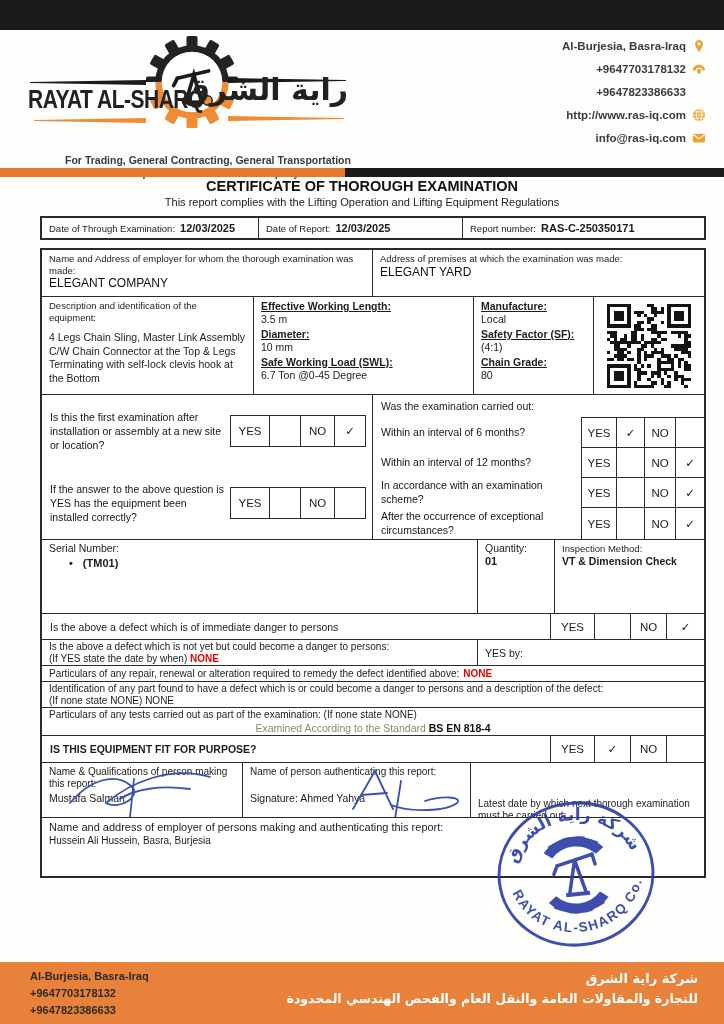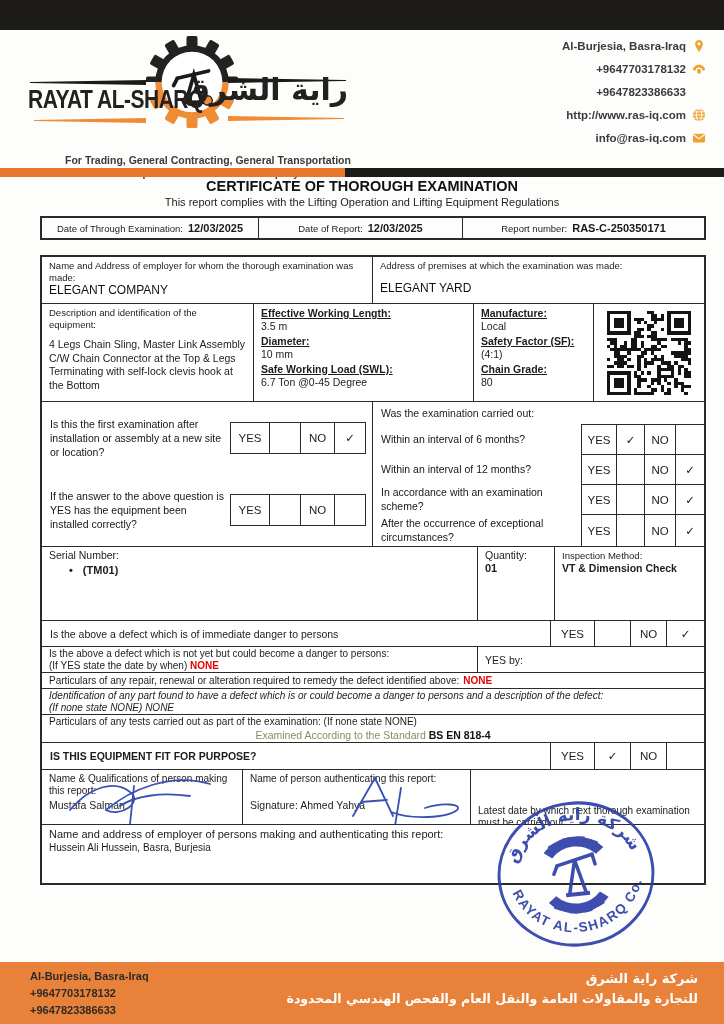--- a/index.html
+++ b/index.html
@@ -28,27 +28,27 @@
   .cicon.empty{visibility:hidden;}
   .divider{position:absolute;left:0;top:168px;width:724px;height:9px;background:#1d1b1a;}
   .divider .orange{position:absolute;left:0;top:0;width:345px;height:9px;background:#e8772e;}
   
   .doc-title{position:absolute;left:0;top:178px;width:724px;text-align:center;font-size:14.5px;font-weight:bold;color:#111;}
   .doc-subtitle{position:absolute;left:0;top:196px;width:724px;text-align:center;font-size:11px;color:#222;}
   
   .date-table{position:absolute;left:40px;top:216px;width:666px;height:24px;display:flex;
               border:2px solid #2a2a2a;box-sizing:border-box;}
   .date-cell{display:flex;align-items:center;gap:5px;padding:0 7px;box-sizing:border-box;
-             border-left:1.5px solid #2a2a2a;white-space:nowrap;overflow:hidden;justify-content:center;}
+             border-left:1.5px solid #2a2a2a;white-space:nowrap;overflow:hidden;}
   .date-cell:first-child{border-left:none;}
   .dc1{width:216px;} .dc2{width:204px;} .dc3{flex:1;}
   .dlabel{font-size:9.5px;color:#222;}
   .dvalue{font-size:11px;font-weight:bold;color:#1a1a1a;}
   
-  .form{position:absolute;left:40px;top:255px;width:666px;height:630px;border:2px solid #2a2a2a;
+  .form{position:absolute;left:40px;top:248px;width:666px;height:630px;border:2px solid #2a2a2a;
         box-sizing:border-box;display:flex;flex-direction:column;background:#fff;}
   .frow{display:flex;box-sizing:border-box;border-top:1.5px solid #2a2a2a;position:relative;}
   .frow:first-child{border-top:none;}
   .fcell{box-sizing:border-box;border-left:1.5px solid #2a2a2a;padding:3px 7px;overflow:hidden;position:relative;}
   .fcell:first-child{border-left:none;}
   .small-label{font-size:9.5px;line-height:11.5px;color:#222;}
   .value{font-size:12px;color:#111;}
   .ulabel{font-size:10.5px;font-weight:bold;text-decoration:underline;line-height:13px;}
   .uval{font-size:10.5px;line-height:13px;margin-bottom:2px;}
   
@@ -230,21 +230,21 @@
 
   <div class="form">
 
     <div class="frow r-employer">
       <div class="fcell" style="width:330px;">
         <div class="small-label">Name and Address of employer for whom the thorough examination was made:</div>
         <div class="value">ELEGANT COMPANY</div>
       </div>
       <div class="fcell" style="flex:1;">
         <div class="small-label">Address of premises at which the examination was made:</div>
-        <div class="value" style="margin-top:9px;">ELEGANT YARD</div>
+        <div class="value" style="">ELEGANT YARD</div>
       </div>
     </div>
 
     <div class="frow r-equip">
       <div class="fcell c-desc">
         <div class="small-label">Description and identification of the equipment:</div>
         <div style="font-size:10.5px;line-height:13.5px;margin-top:8px;">4 Legs Chain Sling, Master Link Assembly C/W Chain Connector at the Top &amp; Legs Terminating with self-lock clevis hook at the Bottom</div>
       </div>
       <div class="fcell c-len">
         <div class="ulabel">Effective Working Length:</div>
@@ -679,21 +679,21 @@
     </div>
 
     <div class="frow r-repair">
       <div class="fcell" style="flex:1;display:flex;align-items:center;gap:4px;padding:0 7px;">
         <span style="font-size:10px;">Particulars of any repair, renewal or alteration required to remedy the defect identified above:</span>
         <span class="red" style="font-size:10px;font-weight:bold;">NONE</span>
       </div>
     </div>
 
     <div class="frow r-ident">
-      <div class="fcell" style="flex:1;padding:1px 7px;font-style:italic;">
+      <div class="fcell" style="flex:1;padding:1px 7px;">
         <div style="font-size:10px;line-height:12px;">Identification of any part found to have a defect which is or could become a danger to persons and a description of the defect:</div>
         <div style="font-size:10px;line-height:12px;">(If none state NONE) NONE</div>
       </div>
     </div>
 
     <div class="frow r-tests">
       <div class="fcell" style="flex:1;padding:1px 7px;">
         <div style="font-size:10px;line-height:12px;">Particulars of any tests carried out as part of the examination: (If none state NONE)</div>
         <div class="std-line">
           <span class="green">Examined According to the Standard</span>

